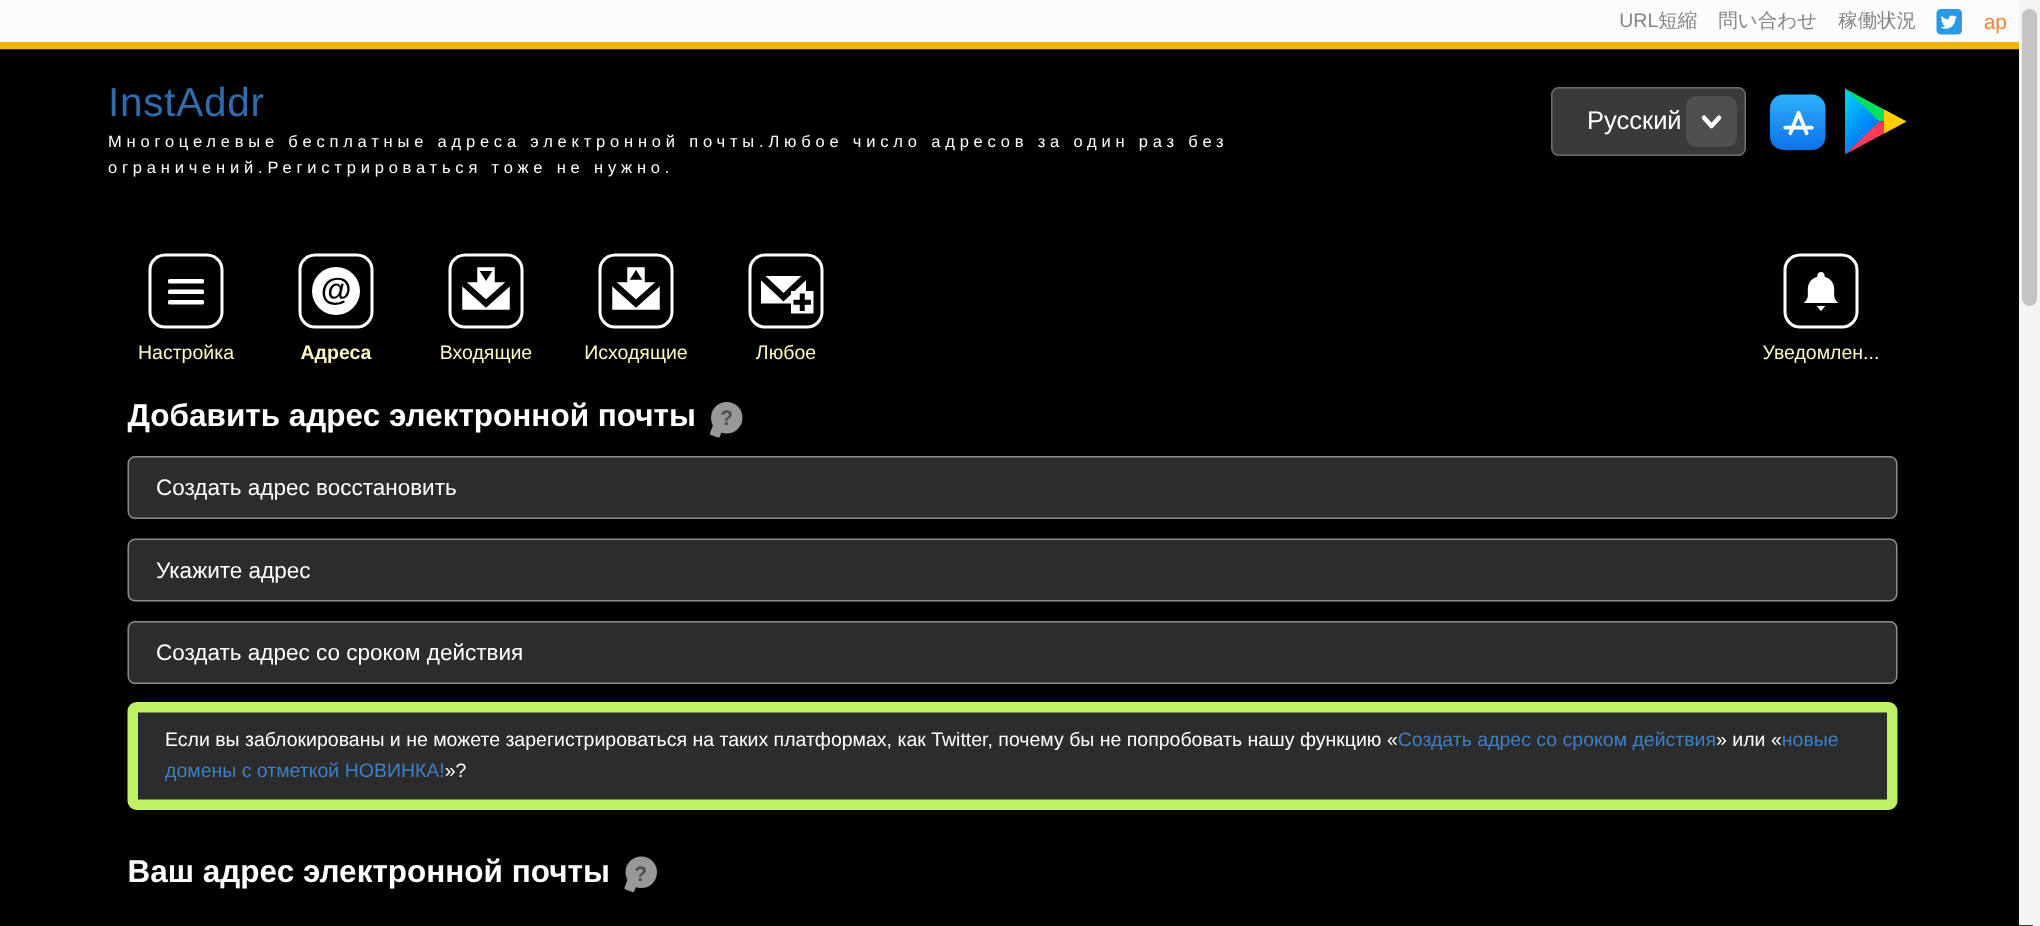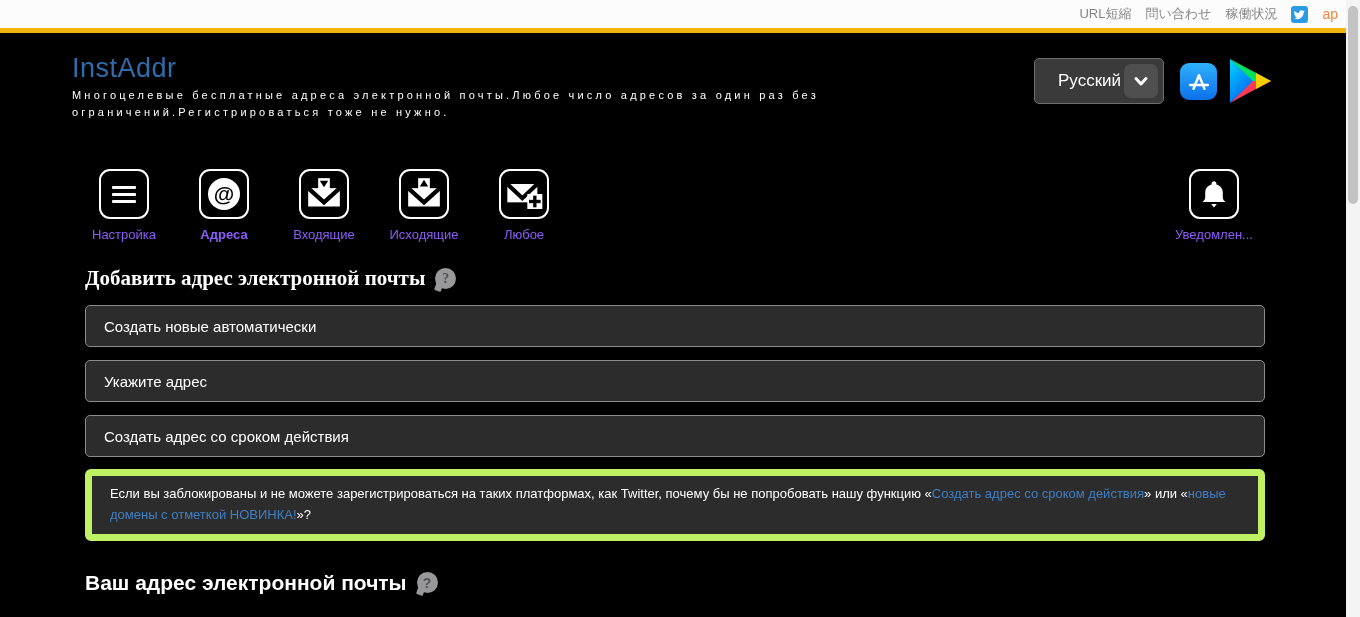--- a/index.html
+++ b/index.html
@@ -32,29 +32,29 @@
   .lang-caret { position:absolute; right:5px; top:5px; width:34px; height:34px; background:#4f4f4f; border-radius:7px; display:flex; align-items:center; justify-content:center; }
 
   .appstore { position:absolute; top:30px; right:129px; width:37px; height:37px; border-radius:9px; background:linear-gradient(#2fb1fb,#0c70ea); display:flex; align-items:center; justify-content:center; cursor:pointer; }
   .gplay { position:absolute; top:24px; right:72px; width:48px; height:48px; cursor:pointer; }
 
   
   .icon-row { display:flex; margin-top:49px; padding-left:76px; padding-right:84px; align-items:flex-start; }
   .nav-item { width:96px; margin-right:4px; display:flex; flex-direction:column; align-items:center; cursor:pointer; }
   .nav-item.bell { margin-left:auto; margin-right:0; }
   .icon-box { width:50px; height:50px; border:2px solid #fff; border-radius:11px; display:flex; align-items:center; justify-content:center; background:#000; }
-  .nav-label { margin-top:8px; font-size:13px; color:#8b5cf6; white-space:nowrap; }
+  .nav-label { margin-top:8px; font-size:13px; color:#fef9c3; white-space:nowrap; }
   .nav-label.active { font-weight:700; }
   .burger { display:flex; flex-direction:column; gap:4px; }
   .burger span { display:block; width:24px; height:3px; background:#fff; border-radius:1px; }
   .at-circle { width:32px; height:32px; border-radius:50%; background:#fff; color:#000; font-size:21px; font-weight:700; display:flex; align-items:center; justify-content:center; }
 
   
   .section-title { padding-left:85px; font-size:21px; font-weight:700; display:flex; align-items:center; gap:10px; }
-  .s1 { margin-top:24px;font-family:Liberation Serif, serif; }
+  .s1 { margin-top:24px; }
   .s2 { margin-top:30px; }
   .qicon { width:21px; height:21px; border-radius:50%; background:#98989a; color:#4f4f51; font-weight:700; font-size:14px; display:inline-flex; align-items:center; justify-content:center; position:relative; flex:0 0 auto; }
   .qicon::after { content:''; position:absolute; left:0px; bottom:-2px; width:7px; height:7px; background:#98989a; transform:rotate(20deg); border-radius:1px; }
 
   .btn-col { margin:14px 0 0 85px; width:1180px; display:flex; flex-direction:column; gap:13px; }
   .big-btn { height:42px; background:#2c2c2c; border:1px solid #8c8c8c; border-radius:5px; color:#fff; font-size:15px; text-align:left; padding-left:18px; display:flex; align-items:center; cursor:pointer; font-family:inherit; }
 
   .notice { margin:12px 0 0 85px; width:1180px; background:#2c2c2c; border:7px solid #bef264; border-radius:6px; padding:8px 18px; font-size:13px; line-height:1.6; color:#fff; }
   .notice.second { margin-top:10px; padding:6px 18px; }
   .notice-link { color:#3f7fc5; cursor:pointer; }
@@ -186,21 +186,21 @@
       <span class="nav-label">Уведомлен...</span>
     </div>
   </div>
 
   <div class="section-title s1">
     <span>Добавить адрес электронной почты</span>
     <span class="qicon">?</span>
   </div>
 
   <div class="btn-col">
-    <button class="big-btn">Создать новые автоматически</button>
+    <button class="big-btn">Создать адрес восстановить</button>
     <button class="big-btn">Укажите адрес</button>
     <button class="big-btn">Создать адрес со сроком действия</button>
   </div>
 
   <div class="notice"><span>Если вы заблокированы и не можете зарегистрироваться на таких платформах, как Twitter, почему бы не попробовать нашу функцию «</span><span class="notice-link">Создать адрес со сроком действия</span><span>» или «</span><span class="notice-link">новые домены с отметкой НОВИНКА!</span><span>»?</span></div>
 
 
   <div class="section-title s2">
     <span>Ваш адрес электронной почты</span>
     <span class="qicon">?</span>

